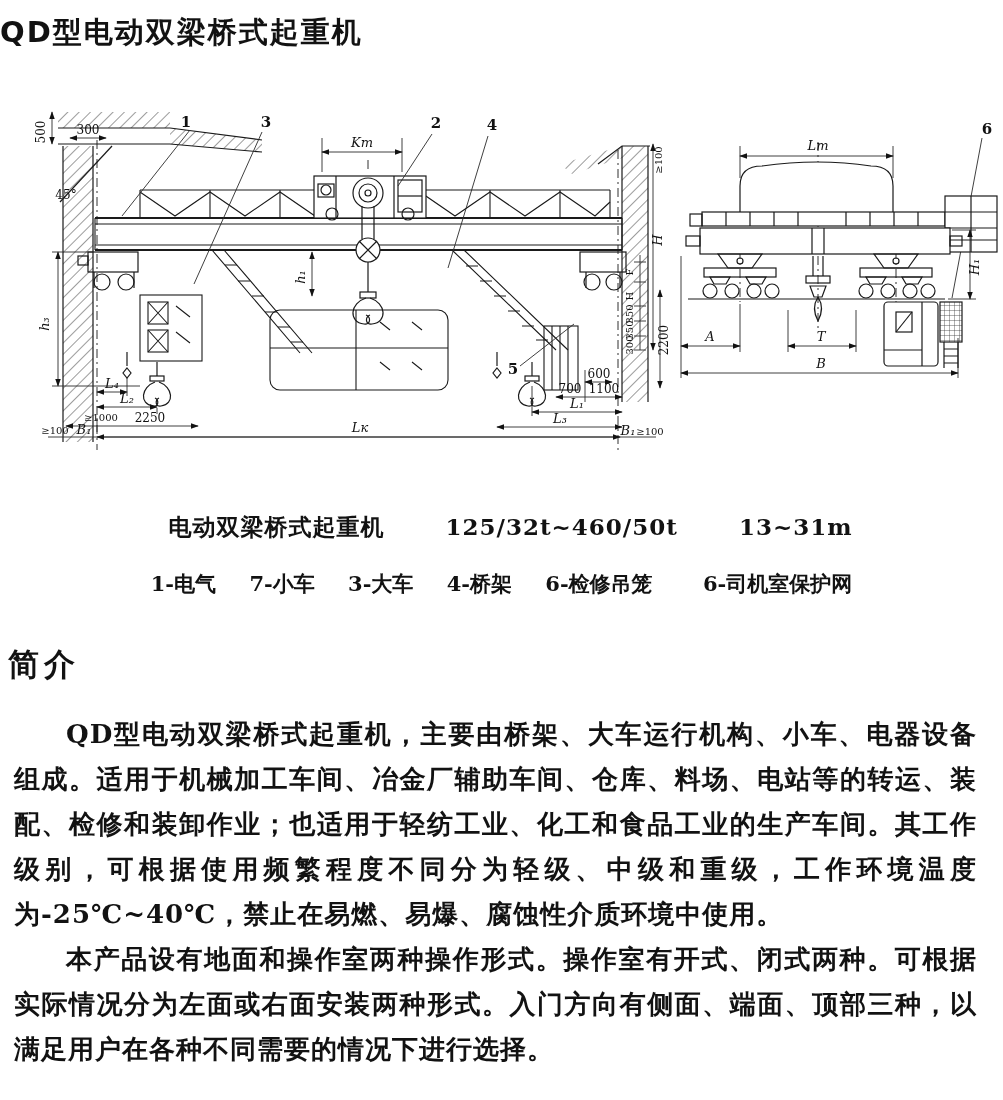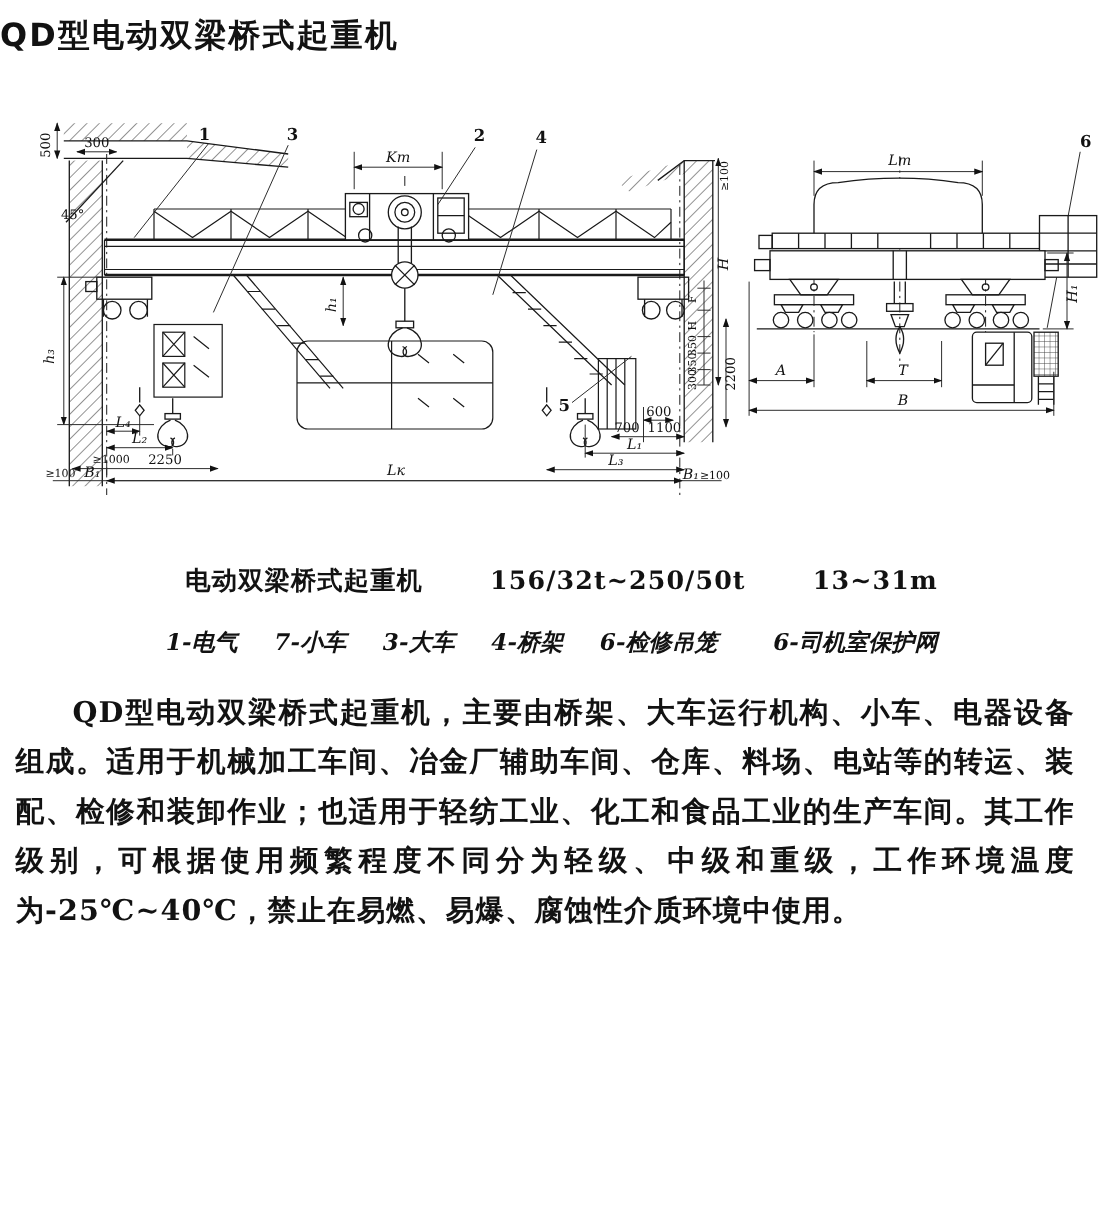--- a/index.html
+++ b/index.html
@@ -19,21 +19,21 @@
   svg .num{font-size:12px;font-style:normal;text-anchor:middle;}
   svg .tiny{font-size:10px;font-style:normal;text-anchor:middle;}
   svg .co{font-size:15px;font-weight:bold;text-anchor:middle;font-style:normal;}
   .caption{
     text-align:center;font-weight:bold;font-size:23px;margin-top:44px;letter-spacing:1px;
   }
   .caption span{margin:0 17px;padding-left:18px;}
   .legend{
     text-align:center;font-weight:bold;font-size:21px;margin-top:27px;
   }
-  .legend span{margin:0 13px;font-style:italic;}
+  .legend span{margin:0 13px;}
   .legend span.wide{margin-left:30px;}
   .intro-heading{
     font-family:"DejaVu Sans","Liberation Sans",sans-serif;font-weight:bold;
     font-size:31px;margin:46px 0 0 8px;letter-spacing:5px;line-height:40px;
   }
   .para{
     font-size:26px;font-weight:bold;line-height:45px;text-align:justify;
     text-indent:2em;margin:0;padding:0 26px 0 14px;letter-spacing:1px;
   }
   .para.first{margin-top:28px;}
@@ -270,29 +270,31 @@
 
     <text class="dim" x="818" y="50">Lт</text>
     <text class="dim" x="710" y="241">A</text>
     <text class="dim" x="821" y="241">T</text>
     <text class="dim" x="821" y="268">B</text>
     <text class="dim" x="979" y="167" transform="rotate(-90 979 167)">H₁</text>
   </svg>
 
   <div class="caption">
     <span>电动双梁桥式起重机</span>
-    <span>156/32t~250/50t</span>
+    <span>125/32t~460/50t</span>
     <span>13~31m</span>
   </div>
 
   <div class="legend">
     <span>1-电气</span>
     <span>7-小车</span>
     <span>3-大车</span>
     <span>4-桥架</span>
     <span>6-检修吊笼</span>
     <span class="wide">6-司机室保护网</span>
   </div>
 
+  <h2 class="intro-heading">简介</h2>
 
   <p class="para first">QD型电动双梁桥式起重机，主要由桥架、大车运行机构、小车、电器设备组成。适用于机械加工车间、冶金厂辅助车间、仓库、料场、电站等的转运、装配、检修和装卸作业；也适用于轻纺工业、化工和食品工业的生产车间。其工作级别，可根据使用频繁程度不同分为轻级、中级和重级，工作环境温度为-25℃~40℃，禁止在易燃、易爆、腐蚀性介质环境中使用。</p>
+  <p class="para">本产品设有地面和操作室两种操作形式。操作室有开式、闭式两种。可根据实际情况分为左面或右面安装两种形式。入门方向有侧面、端面、顶部三种，以满足用户在各种不同需要的情况下进行选择。</p>
 
 </div>
 
 </body></html>

